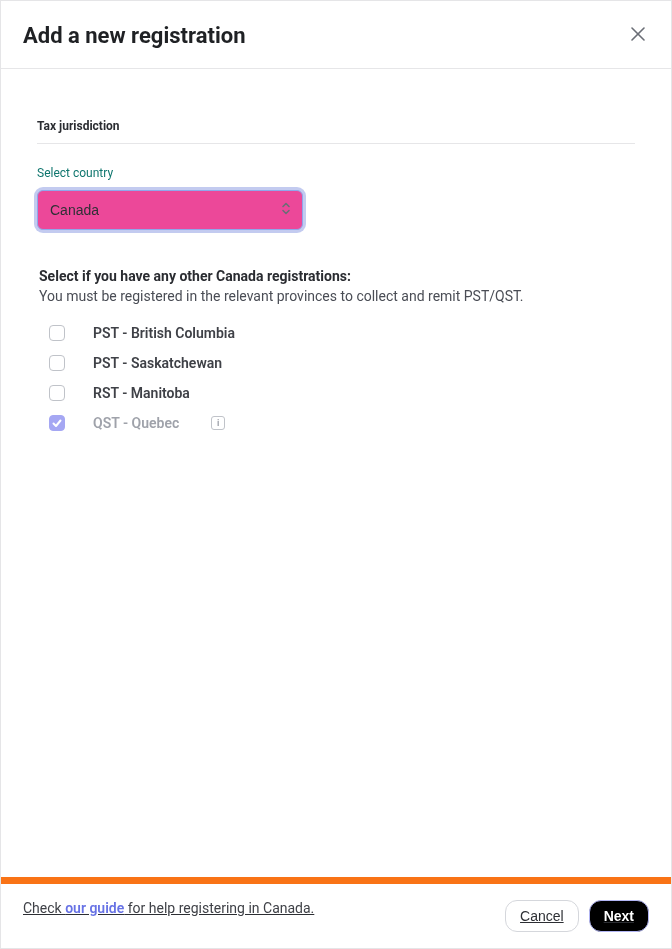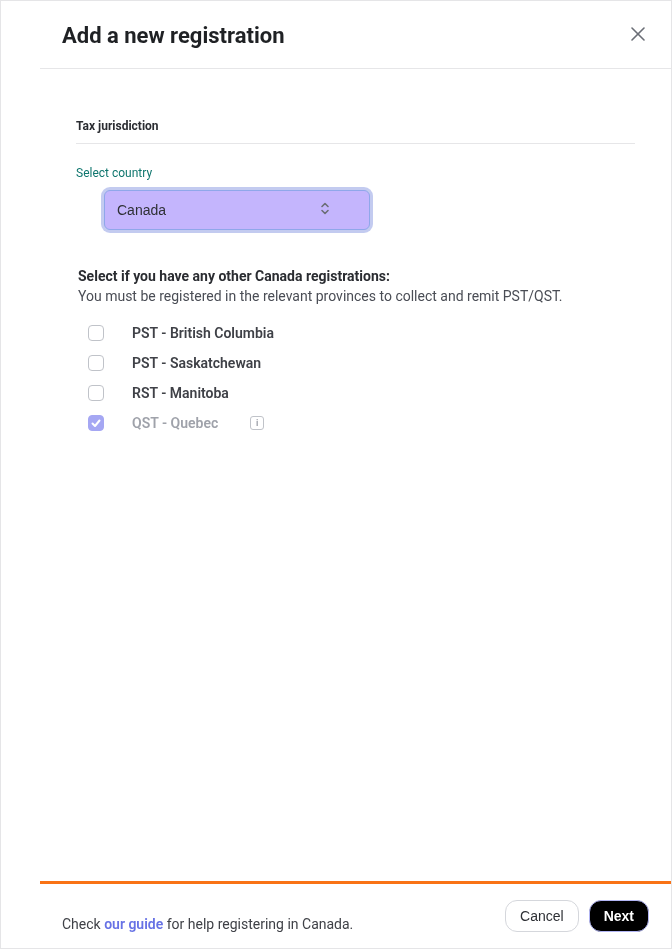--- a/index.html
+++ b/index.html
@@ -11,21 +11,20 @@
       background: #ffffff;
       overflow: hidden;
     }
     .dialog {
       width: 672px;
       height: 949px;
       display: flex;
       flex-direction: column;
       border: 1px solid #e5e5e7;
       background: #fff;
-      padding-left: 39px;
     }
     .dialog-header {
       display: flex;
       align-items: center;
       justify-content: space-between;
       padding: 22px 22px 20px 22px;
       border-bottom: 1px solid #e6e6e8;
     }
     .dialog-title {
       font-size: 22px;
@@ -78,27 +77,26 @@
       width: 266px;
     }
     .select-wrap select {
       appearance: none;
       -webkit-appearance: none;
       width: 100%;
       height: 40px;
       padding: 0 34px 0 12px;
       font-size: 14px;
       color: #2e3035;
-      background: #c4b5fd;
+      background: #ec4899;
       border: 1px solid #d5d7dc;
       border-radius: 6px;
       outline: none;
       box-shadow: 0 0 0 3px rgba(84, 105, 212, 0.35);
       border-color: #8fa7ea;
-      margin-left: 28px;
     }
     .select-caret {
       position: absolute;
       right: 12px;
       top: 50%;
       transform: translateY(-50%);
       pointer-events: none;
       color: #6b6e76;
     }
     .select-caret svg { width: 10px; height: 14px; }
@@ -161,24 +159,25 @@
       display: flex;
       align-items: center;
       justify-content: center;
       font-size: 9px;
       font-weight: 700;
       margin-left: 4px;
     }
 
     .dialog-footer {
       display: flex;
-      align-items: flex-end;
+      align-items: flex-start;
       justify-content: space-between;
       padding: 16px 22px;
-      border-top: 3px solid #f97316;
+      border-top: 7px solid #f97316;
+      text-decoration: underline;
     }
     .footer-text {
       font-size: 14px;
       color: #3f4147;
     }
     .footer-text a {
       color: #6772e5;
       font-weight: 600;
       text-decoration: none;
     }

